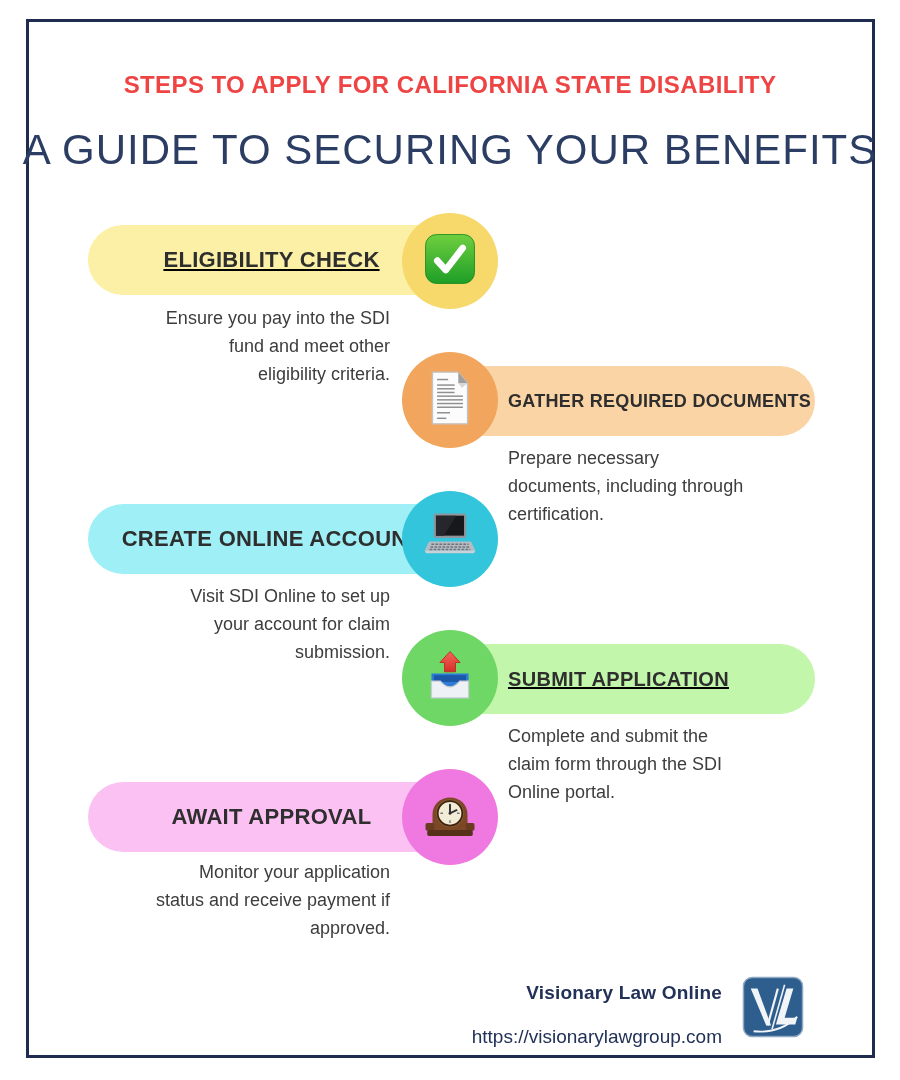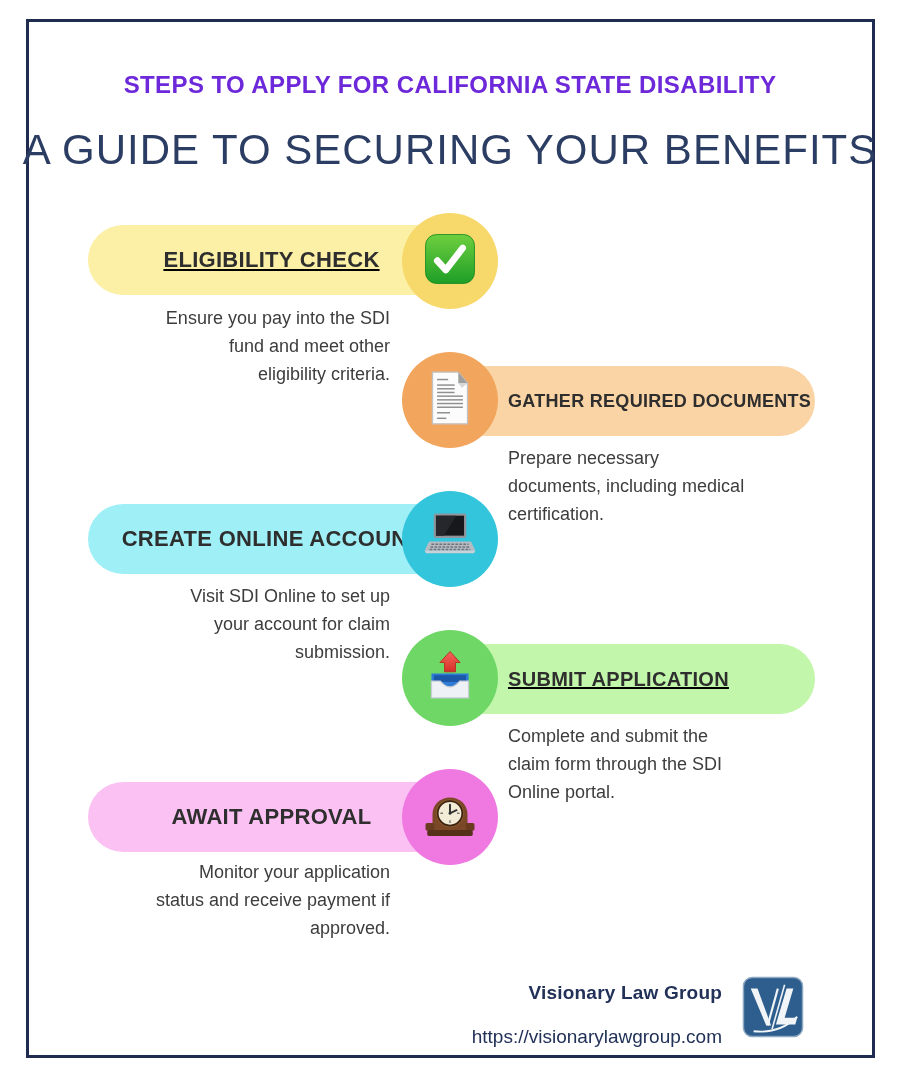--- a/index.html
+++ b/index.html
@@ -6,21 +6,21 @@
   body{
     width:900px;height:1080px;position:relative;background:#ffffff;
     font-family:"Liberation Sans",sans-serif;overflow:hidden;
   }
   .frame{
     position:absolute;left:26px;top:19px;width:849px;height:1039px;
     box-sizing:border-box;border:3px solid #1F2C4F;background:#ffffff;
   }
   .title{
     position:absolute;top:71px;left:0;width:900px;text-align:center;
-    font-size:24px;font-weight:bold;letter-spacing:0.4px;color:#6d28d9;margin:0;
+    font-size:24px;font-weight:bold;letter-spacing:0.4px;color:#ef4444;margin:0;
   }
   .subtitle{
     position:absolute;top:126px;left:0;width:900px;text-align:center;
     font-size:42px;font-weight:400;letter-spacing:1px;color:#2C3D63;margin:0;
   }
   .pill{
     position:absolute;height:70px;border-radius:36px;background:var(--pill);
     display:flex;align-items:center;z-index:1;box-sizing:border-box;
   }
   .pill h3{
@@ -112,21 +112,21 @@
             <path d="M12 32 H40"></path>
           <path d="M12 36 H40"></path>
             <path d="M12 40 H40"></path>
             <path d="M12 46 H26"></path>
           <path d="M12 52 H22"></path>
         </g>
       </svg>
     </span>
   </div>
   <p class="desc">Prepare necessary
-documents, including medical
+documents, including through
 certification.</p>
 </section>
 
 <section class="s2" style="--pill: #9FEFF6; --circle: #32C5DC;">
   <div class="pill">
     <h3>CREATE ONLINE ACCOUNT</h3>
   </div>
   <div class="circle">
     <span>
       <svg width="58" height="52" viewBox="0 0 64 56">
@@ -197,21 +197,21 @@
         <circle cx="32" cy="27" r="1.6" fill="#2F2F2F"></circle>
       </svg>
     </span>
   </div>
   <p class="desc">Monitor your application
 status and receive payment if
 approved.</p>
 </section>
 
 <div class="footer-text">
-  <p class="company">Visionary Law Group</p>
+  <p class="company">Visionary Law Online</p>
   <a class="site" href="#">https://visionarylawgroup.com</a>
 </div>
 
 <span class="logo">
   <svg width="62" height="62" viewBox="0 0 64 64">
     <rect x="1.5" y="1.5" width="61" height="61" rx="9" fill="#2E5E8E" stroke="#8FA9C2" stroke-width="1.5"></rect>
     <polygon points="9,13 16,13 30,51 25,51" fill="#F2F5F8"></polygon>
     <path d="M37 13 L26.5 51" stroke="#F2F5F8" stroke-width="2.2"></path>
     <path d="M44 9 L31 55" stroke="#F2F5F8" stroke-width="1.6"></path>
     <polygon points="46,13 53,13 44,43 57,43 55,50 35,50" fill="#F2F5F8"></polygon>

